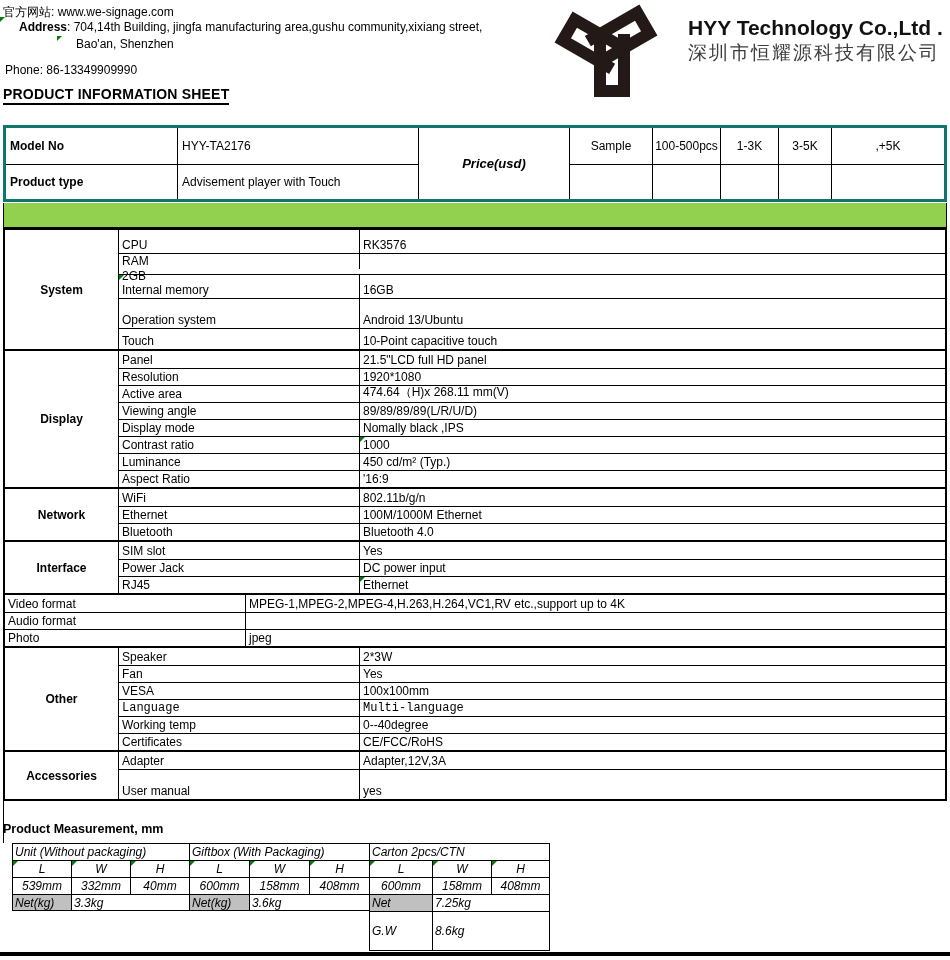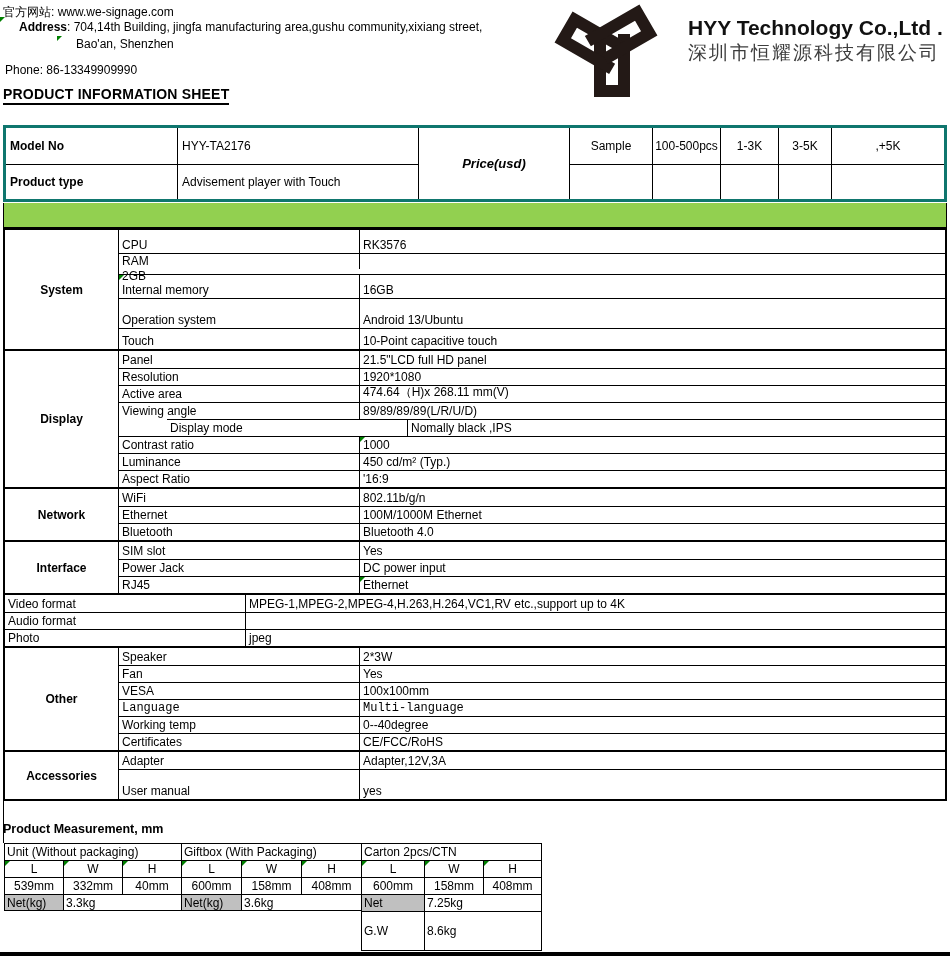--- a/index.html
+++ b/index.html
@@ -37,23 +37,23 @@
        display:flex;align-items:center;justify-content:center;flex:none;}
   .rows{flex:1;display:flex;flex-direction:column;min-width:0;}
   .srow{display:flex;box-sizing:border-box;}
   .srow.bt{border-top:1px solid #000;}
   .lbl{width:241px;flex:none;box-sizing:border-box;border-right:1px solid #000;
        position:relative;display:flex;align-items:flex-end;padding:0 0 1px 3px;}
   .val{flex:1;min-width:0;position:relative;display:flex;align-items:flex-end;
        padding:0 0 1px 3px;white-space:nowrap;}
   
   .meas-title{font-size:12.5px;font-weight:bold;}
-  .meas{left:4px;top:843px;display:grid;
+  .meas{left:12px;top:843px;display:grid;
         grid-template-columns:59px 59px 59px 60px 60px 60px 63px 59px 59px;
-        grid-template-rows:17px 17px 17px 17px 40px;}
+        grid-template-rows:17px 17px 17px 17px 40px;font-style:italic;}
   .mc{box-sizing:border-box;position:relative;display:flex;align-items:center;
       padding-left:2px;overflow:hidden;white-space:nowrap;background:#fff;}
   .mc.ctr{justify-content:center;padding-left:0;}
   .mc.gray{background:#C0C0C0;}
   .mc.none{background:transparent;}
   .bl{border-left:1px solid #000;} .bt{border-top:1px solid #000;}
   .br2{border-right:1px solid #000;} .bb2{border-bottom:1px solid #000;}
   .gapline{border-left:1px solid #000;}
   .botline{background:#000;}
   .logo{position:absolute;left:532px;top:0;}
@@ -146,21 +146,21 @@
             <div class="val">1920*1080</div>
           </div>
           <div class="srow bt" style="height: 17px;">
             <div class="lbl">Active area</div>
             <div class="val">474.64（H)x 268.11 mm(V)</div>
           </div>
           <div class="srow bt" style="height: 17px;">
             <div class="lbl">Viewing angle</div>
             <div class="val">89/89/89/89(L/R/U/D)</div>
           </div>
-          <div class="srow bt" style="height: 17px; margin-left: 48px;">
+          <div class="srow bt" style="height: 17px;">
             <div class="lbl">Display mode</div>
             <div class="val">Nomally black ,IPS</div>
           </div>
           <div class="srow bt" style="height: 17px;">
             <div class="lbl">Contrast ratio</div>
             <div class="val">1000<div class="mk" style="border-top-color: rgb(0, 128, 0);"></div></div>
           </div>
           <div class="srow bt" style="height: 17px;">
             <div class="lbl">Luminance</div>
             <div class="val">450 cd/m² (Typ.)</div>

